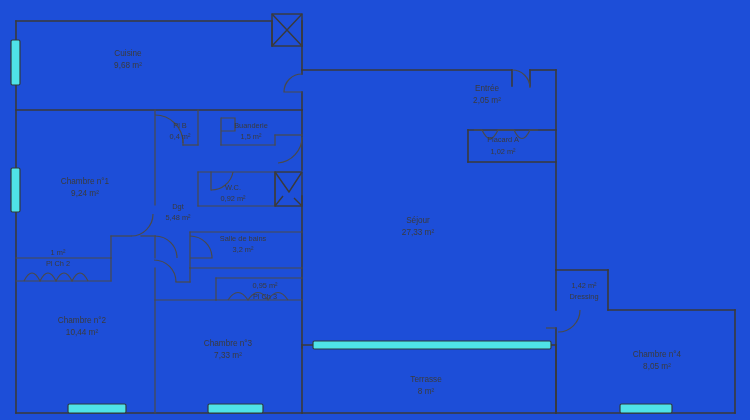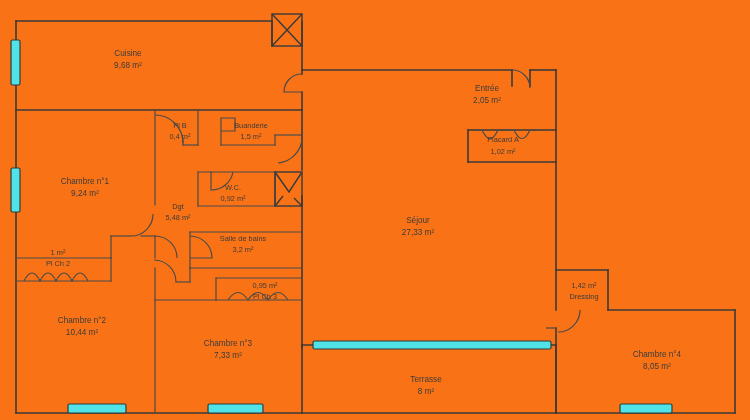--- a/index.html
+++ b/index.html
@@ -4,21 +4,21 @@
 <style>
   html, body {
     margin: 0;
     padding: 0;
     background: #ffffff;
   }
   #plan-root {
     position: relative;
     width: 750px;
     height: 420px;
-    background: #f97316;
+    background: #1d4ed8;
     font-family: "Liberation Sans", sans-serif;
     overflow: hidden;
   }
   svg#floorplan {
     display: block;
     width: 750px;
     height: 420px;
   }
   .wall {
     fill: none;

